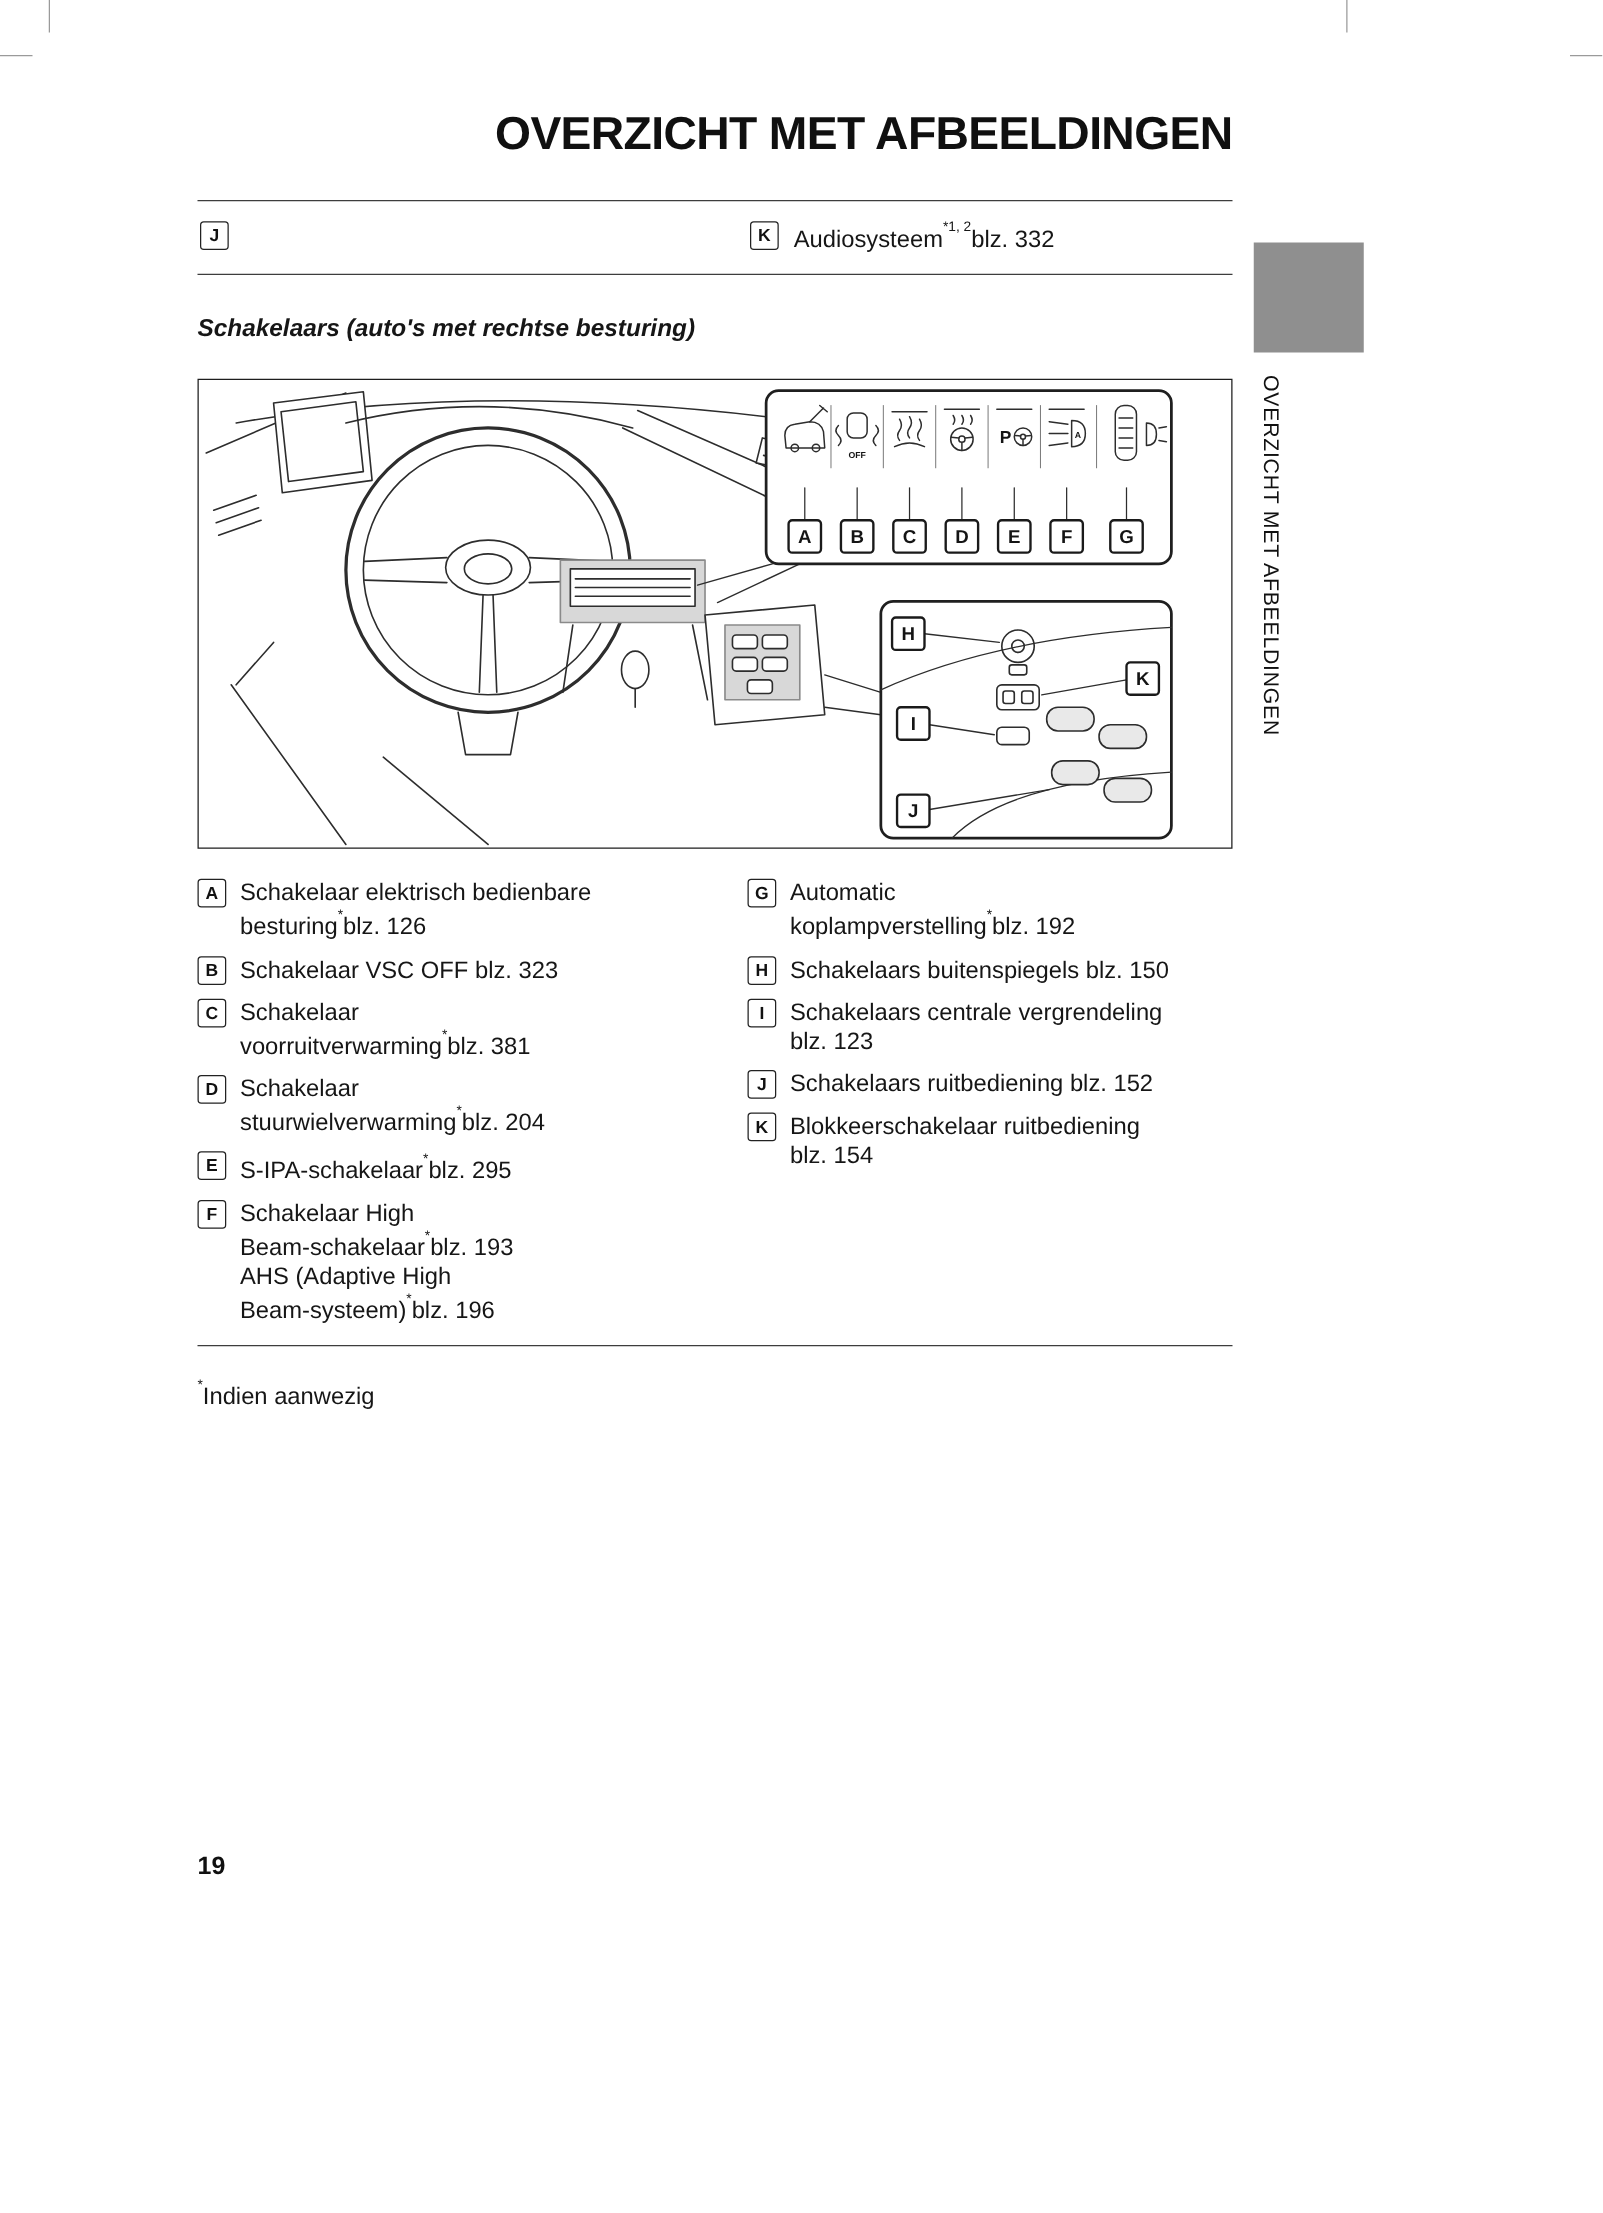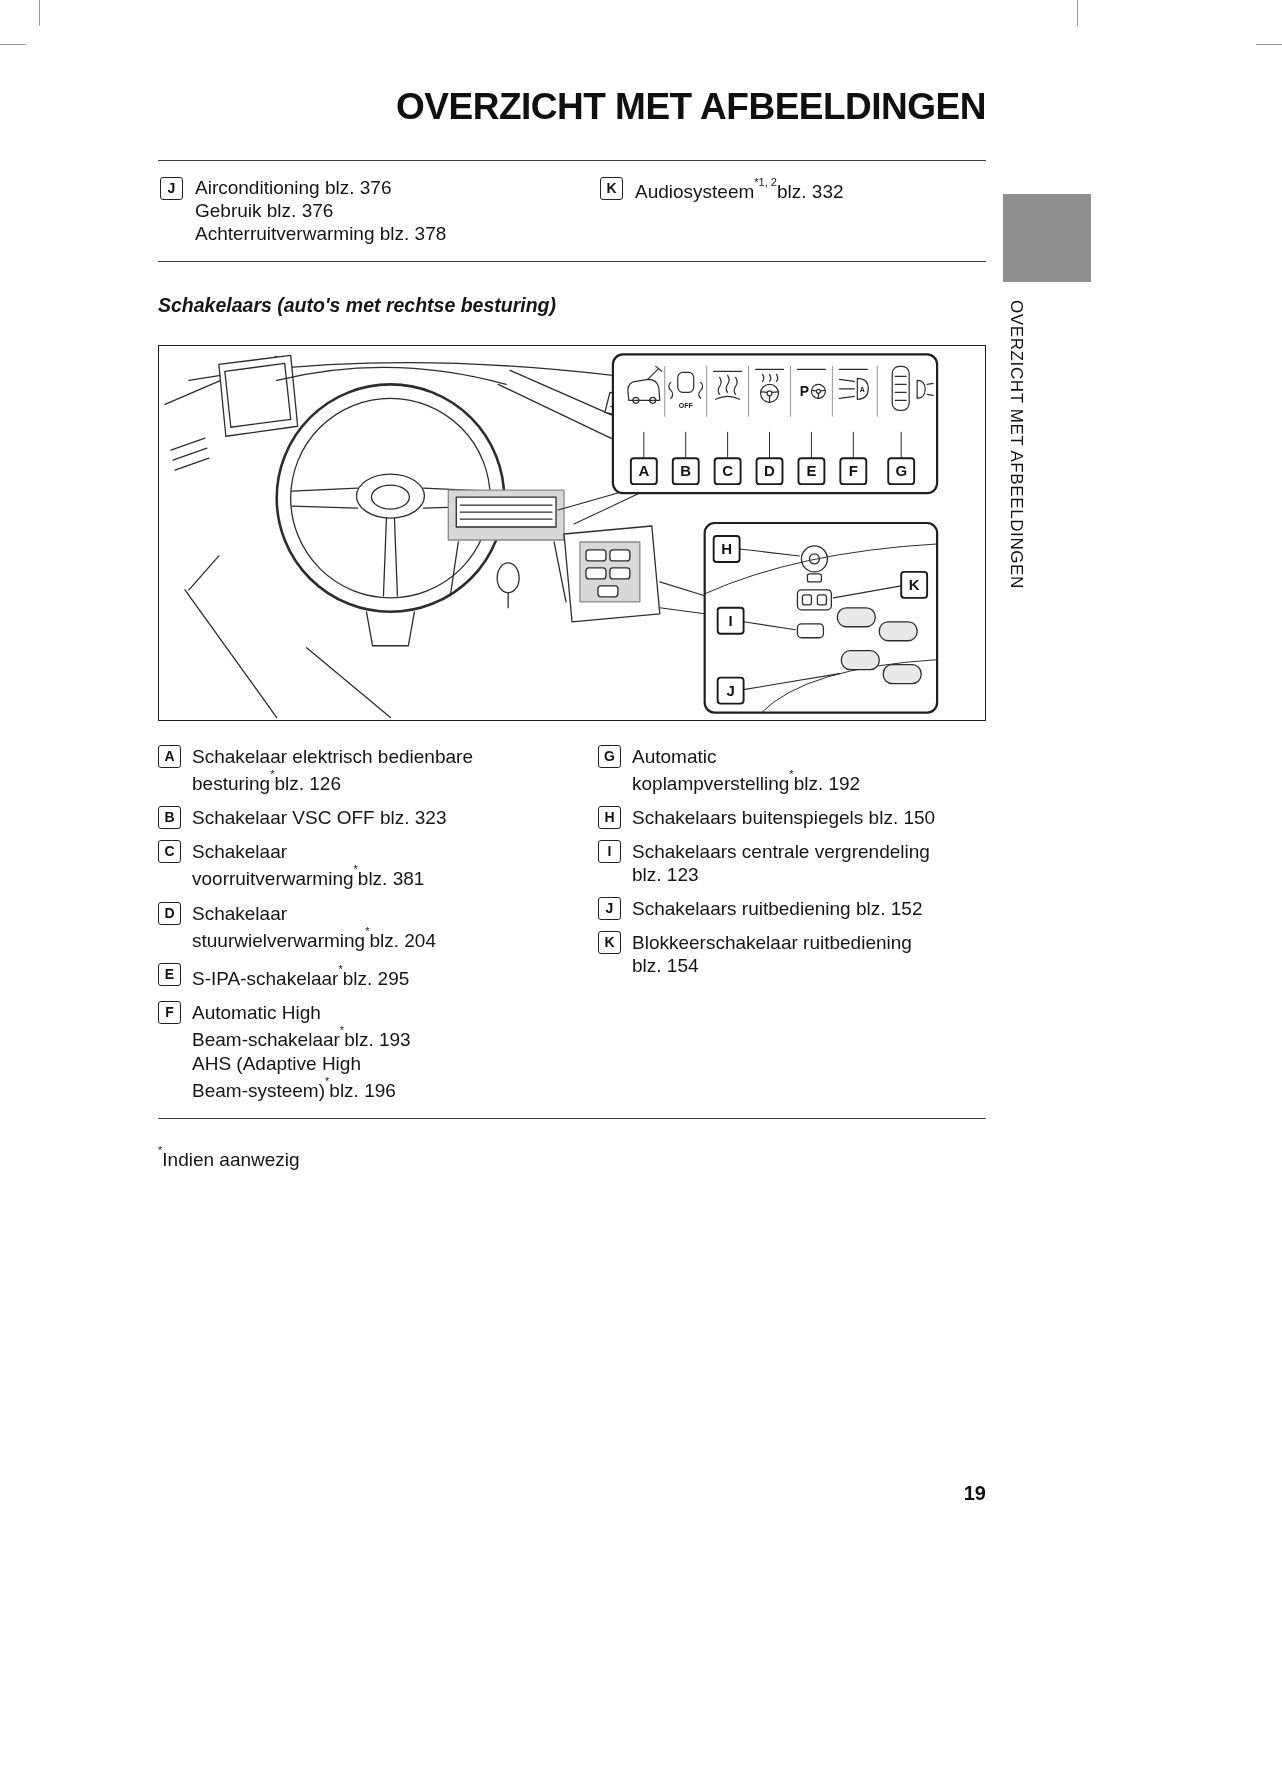--- a/index.html
+++ b/index.html
@@ -45,21 +45,21 @@
   .legend { display:grid; grid-template-columns:440px 1fr; margin-top:24px; }
   .legend-col { display:flex; flex-direction:column; gap:11px; }
   .legend-item { display:flex; align-items:flex-start; gap:11px; font-size:19px; line-height:23px; }
   .legend-item .kbox { margin-top:0; }
 
   .rule3 { margin-top:16px; }
   .bottom-footnote { margin-top:30px; font-size:19px; }
 
   .pagenum {
     position:absolute; left:158px; top:1482px; width:828px;
-    text-align:right; font-size:20px; font-weight:bold; color:#101010;
+    text-align:left; font-size:20px; font-weight:bold; color:#101010;
   }
 
   .side-square { position:absolute; left:1003px; top:194px; width:88px; height:88px; }
   .side-text {
     position:absolute; left:1006px; top:300px; height:360px;
     writing-mode:vertical-rl; font-size:17px; letter-spacing:0.6px; color:#111;
     white-space:nowrap;
   }
 
   
@@ -81,25 +81,20 @@
 
 <div class="content">
 
   <div class="title">OVERZICHT MET AFBEELDINGEN</div>
 
   <div class="rule rule1"></div>
 
   <div class="toprefs">
     <div class="refitem">
       <span class="kbox">J</span>
-      <div>
-        <div>Airconditioning blz. 376</div>
-        <div>Gebruik blz. 376</div>
-        <div>Achterruitverwarming blz. 378</div>
-      </div>
     </div>
     <div class="refitem">
       <span class="kbox">K</span>
       <div>
         <span>Audiosysteem</span><sup class="fn">*1, 2</sup><span>blz. 332</span>
       </div>
     </div>
   </div>
 
   <div class="rule"></div>
@@ -354,21 +349,21 @@
       <div class="legend-item">
         <span class="kbox">E</span>
         <div>
           <div><span>S-IPA-schakelaar</span><sup class="fn">*</sup><span>blz. 295</span></div>
         </div>
       </div>
 
       <div class="legend-item">
         <span class="kbox">F</span>
         <div>
-          <div>Automatic High</div>
+          <div>Schakelaar High</div>
           <div><span>Beam-schakelaar</span><sup class="fn">*</sup><span>blz. 193</span></div>
           <div>AHS (Adaptive High</div>
           <div><span>Beam-systeem)</span><sup class="fn">*</sup><span>blz. 196</span></div>
         </div>
       </div>
 
     </div>
     <div class="legend-col">
 
       <div class="legend-item">

